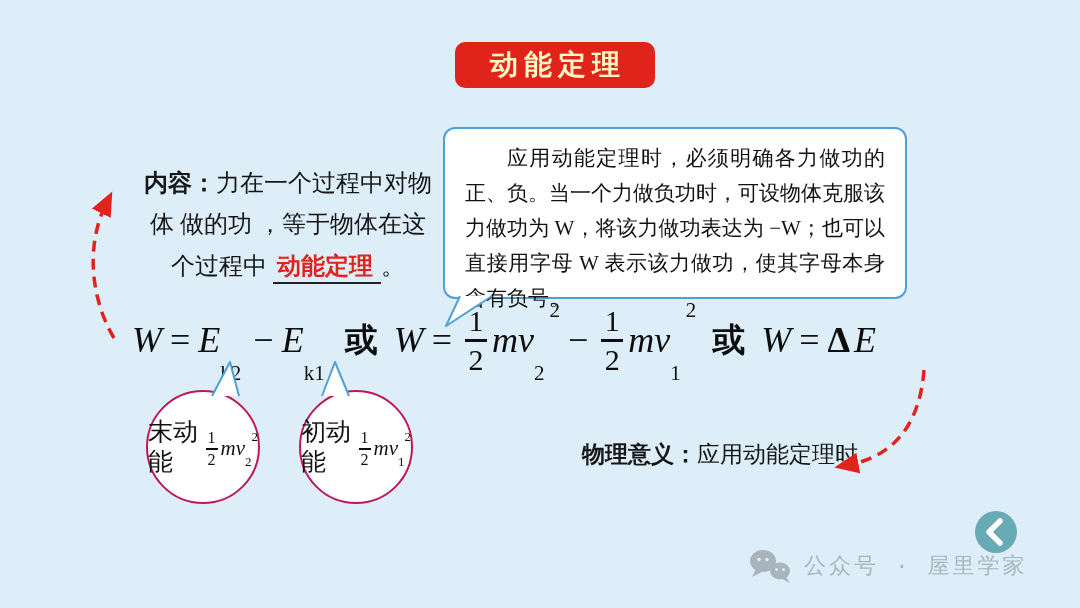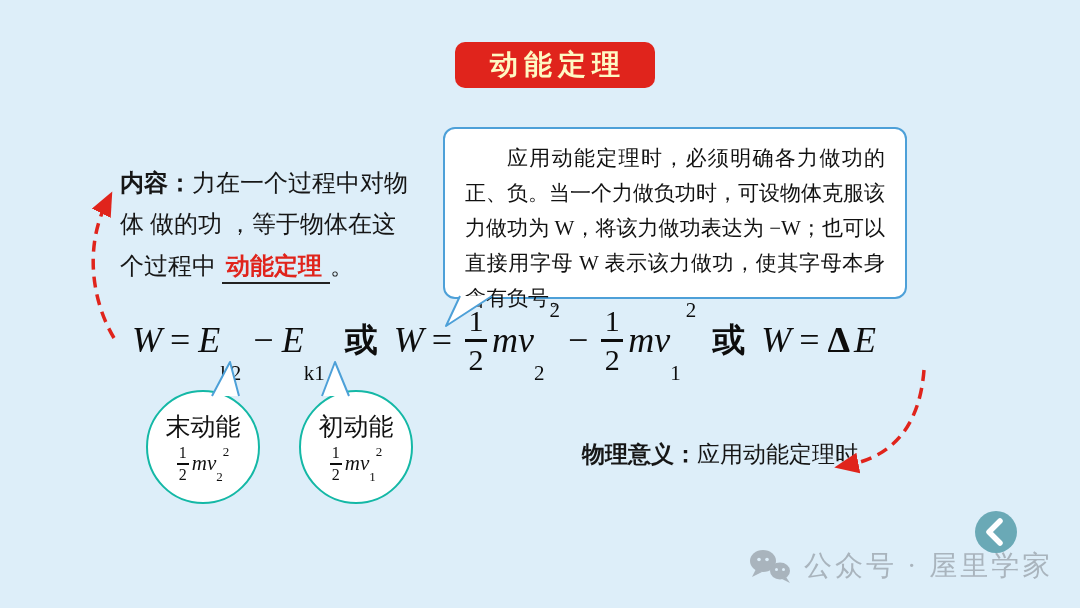--- a/index.html
+++ b/index.html
@@ -12,22 +12,22 @@
   .title-badge{
     position:absolute;left:455px;top:42px;width:200px;height:46px;
     background:#e0241c;border-radius:10px;color:#fef9c3;
     font-family:"Liberation Sans","DejaVu Sans",sans-serif;
     font-weight:bold;font-size:28px;letter-spacing:6px;
     display:flex;align-items:center;justify-content:center;
     text-indent:6px;
   }
   
   .content{
-    position:absolute;left:120px;top:162px;width:320px;
-    font-size:24px;line-height:41px;color:#161616;
+    position:absolute;left:128px;top:162px;width:320px;
+    font-size:24px;line-height:41px;color:#161616;text-align:center;
   }
   .content .hd{
     font-family:"Liberation Sans","DejaVu Sans",sans-serif;
     font-weight:bold;
   }
   .content .highlight{
     color:#e0241c;font-weight:bold;
     font-family:"Liberation Sans","DejaVu Sans",sans-serif;
     border-bottom:2.5px solid #222;padding:0 8px 3px 4px;
   }
@@ -60,22 +60,22 @@
   }
   .frac{
     display:inline-flex;flex-direction:column;align-items:center;
     font-style:normal;font-size:30px;line-height:1.0;margin:0 5px;
   }
   .frac .bar{width:22px;height:3px;background:#0d0d0d;margin:3px 0;}
   .delta{font-style:normal;font-weight:600;margin-right:4px;}
   
   .ke-bubble{
     position:absolute;width:114px;height:114px;border-radius:50%;
-    box-sizing:border-box;background:#fff;border:2px solid #14b8a6;
-    display:flex;flex-direction:column;align-items:center;justify-content:center;
+    box-sizing:border-box;background:#fff;border:2px solid #be185d;
+    display:flex;flex-direction:row;align-items:center;justify-content:center;
     z-index:2;
   }
   .ke-bubble .ke-label{font-size:25px;line-height:30px;color:#111;}
   .ke-expr{
     display:flex;align-items:center;margin-top:3px;
     font-size:21px;font-style:italic;color:#111;
   }
   .ke-expr .frac{font-size:16px;margin:0 3px 0 0;}
   .ke-expr .frac .bar{width:12px;height:2px;margin:2px 0;}
   .ke-expr .sub{font-size:13px;font-style:normal;align-self:flex-end;transform:translateY(2px);}
@@ -90,22 +90,22 @@
     font-family:Liberation Mono, monospace;font-weight:bold;
   }
   
   .arrow-svg{position:absolute;z-index:1;}
   
   .watermark{
     position:absolute;left:748px;top:543px;height:46px;
     display:flex;align-items:center;color:#a9b4bd;z-index:4;
   }
   .watermark .wm-text{
-    font-family:Liberation Serif, serif;
-    font-size:28px;letter-spacing:3px;margin-left:10px;
+    font-family:Liberation Mono, monospace;
+    font-size:22px;letter-spacing:3px;margin-left:10px;
   }
   .back-button{
     position:absolute;left:975px;top:511px;width:42px;height:42px;
     border-radius:50%;background:#6aa9b6;z-index:5;
     display:flex;align-items:center;justify-content:center;cursor:pointer;
   }
 </style>
 </head>
 <body>
 

